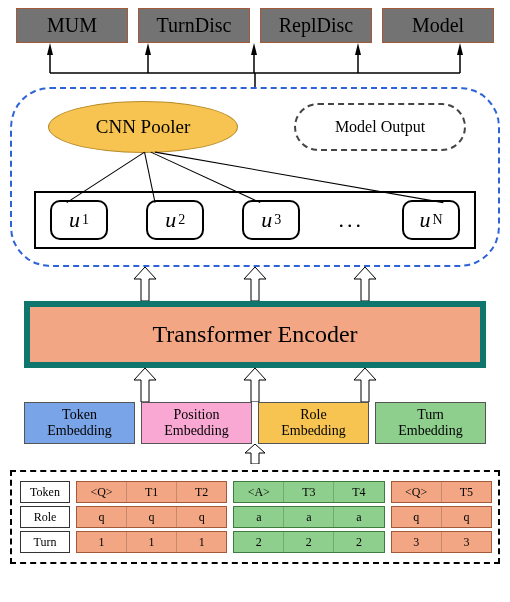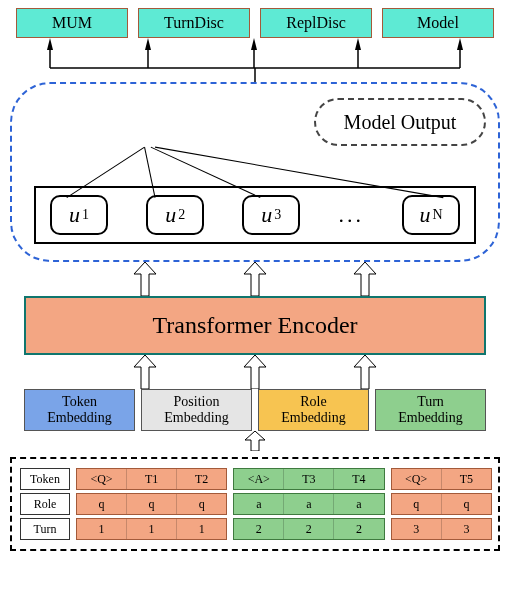--- a/index.html
+++ b/index.html
@@ -10,24 +10,24 @@
     width: 510px;
     height: 602px;
     position: relative;
   }
   .wrap { width: 510px; height: 602px; position: relative; padding: 8px 10px; }
 
   
   .tasks { display: flex; gap: 10px; justify-content: space-between; padding: 0 6px; }
   .task {
     flex: 1;
-    background: #5eead4;
+    background: #737373;
     border: 1px solid #a35a3a;
     color: #000;
-    font-size: 16px;
+    font-size: 20px;
     text-align: center;
     padding: 5px 10px;
     min-width: 0;
   }
 
   
   .topArrows { position: relative; height: 44px; }
   .topArrows svg { position: absolute; inset: 0; width: 100%; height: 100%; overflow: visible; }
 
   
@@ -43,26 +43,26 @@
     left: 36px; top: 12px;
     width: 190px; height: 52px;
     background: #f7c451;
     border: 1px solid #b78a28;
     border-radius: 50%;
     display: flex; align-items: center; justify-content: center;
     font-size: 19px;
   }
   .modelout {
     position: absolute;
-    right: 12px; top: 14px;
+    right: 32px; top: 14px;
     width: 172px; height: 48px;
     border: 2px dashed #444;
     border-radius: 26px;
     display: flex; align-items: center; justify-content: center;
-    font-size: 20px;
+    font-size: 16px;
   }
   .unitsBox {
     position: absolute;
     left: 22px; right: 22px; bottom: 16px;
     height: 58px;
     border: 2px solid #000;
     display: flex; align-items: center; justify-content: space-between;
     padding: 0 14px;
     gap: 18px;
   }
@@ -77,39 +77,39 @@
   .dots { font-size: 22px; letter-spacing: 3px; }
 
   .panelLines { position:absolute; inset:0; pointer-events:none; }
 
   
   .flowRow { display:flex; justify-content: space-around; padding: 0 80px; height: 34px; }
   .flowArrow svg { width: 30px; height: 34px; display:block; }
 
   .encoder {
     background: #f3a683;
-    border: 2px solid #0f766e;
+    border: 6px solid #0f766e;
     margin: 0 14px;
     padding: 14px 0;
     text-align: center;
     font-size: 24px;
   }
 
   
   .embRow { display:flex; gap: 6px; justify-content: space-between; padding: 0 14px; }
   .emb {
     flex:1;
     border: 1px solid #555;
     text-align:center;
     font-size: 14px;
     line-height: 1.15;
     padding: 4px 2px;
   }
   .emb.blue { background:#7aa4e8; }
-  .emb.gray { background:#e5e5e5; }
+  .emb.gray { background:#f9a8d4; }
   .emb.yellow { background:#f7c451; }
   .emb.green { background:#8ecf8e; }
 
   
   .inputs {
     margin: 6px 0 0 0;
     border: 2px dashed #000;
     padding: 6px 6px 6px 8px;
   }
   .irow { display:flex; align-items:center; gap: 6px; margin: 3px 0; }
@@ -162,20 +162,21 @@
       <line x1="40" y1="30" x2="450" y2="30" stroke="#000" stroke-width="1.5"></line>
       <line x1="40" y1="30" x2="40" y2="6" stroke="#000" stroke-width="1.5" marker-end="url(#ah)"></line>
       <line x1="138" y1="30" x2="138" y2="6" stroke="#000" stroke-width="1.5" marker-end="url(#ah)"></line>
       <line x1="244" y1="30" x2="244" y2="6" stroke="#000" stroke-width="1.5" marker-end="url(#ah)"></line>
       <line x1="348" y1="30" x2="348" y2="6" stroke="#000" stroke-width="1.5" marker-end="url(#ah)"></line>
       <line x1="450" y1="30" x2="450" y2="6" stroke="#000" stroke-width="1.5" marker-end="url(#ah)"></line>
     </svg>
   </div>
 
   <div class="panel">
+    <div class="cnn">CNN Pooler</div>
     <div class="modelout">Model Output</div>
 
     <svg class="panelLines" viewBox="0 0 462 176">
       <line x1="126" y1="60" x2="52" y2="108" stroke="#000"></line>
       <line x1="126" y1="60" x2="136" y2="108" stroke="#000"></line>
       <line x1="132" y1="60" x2="236" y2="108" stroke="#000"></line>
       <line x1="136" y1="60" x2="410" y2="108" stroke="#000"></line>
     </svg>
 
     <div class="unitsBox">

